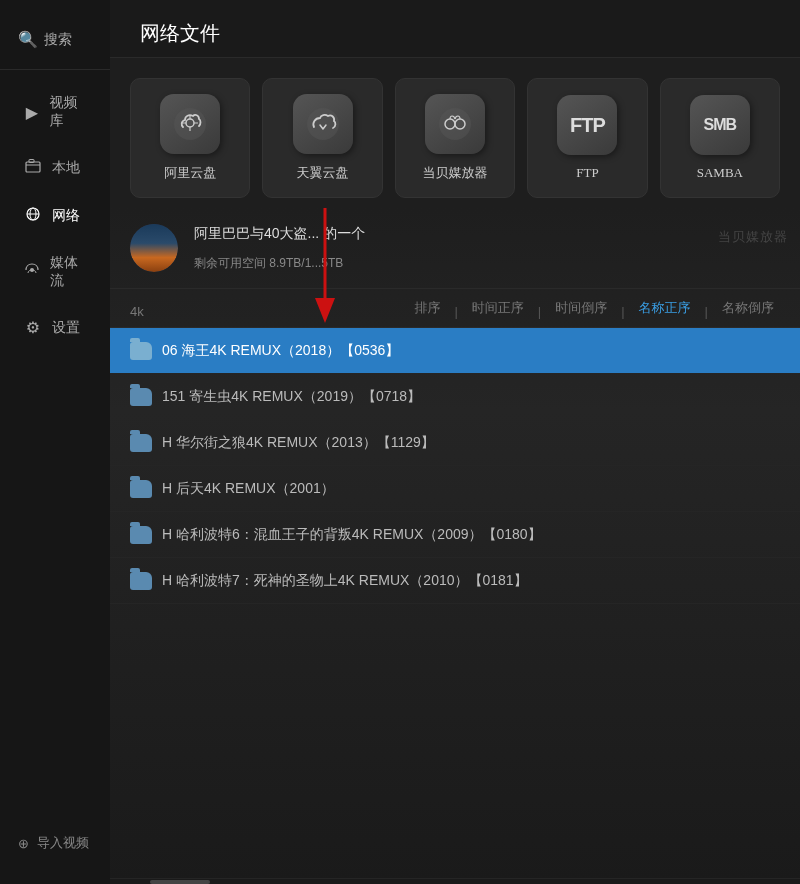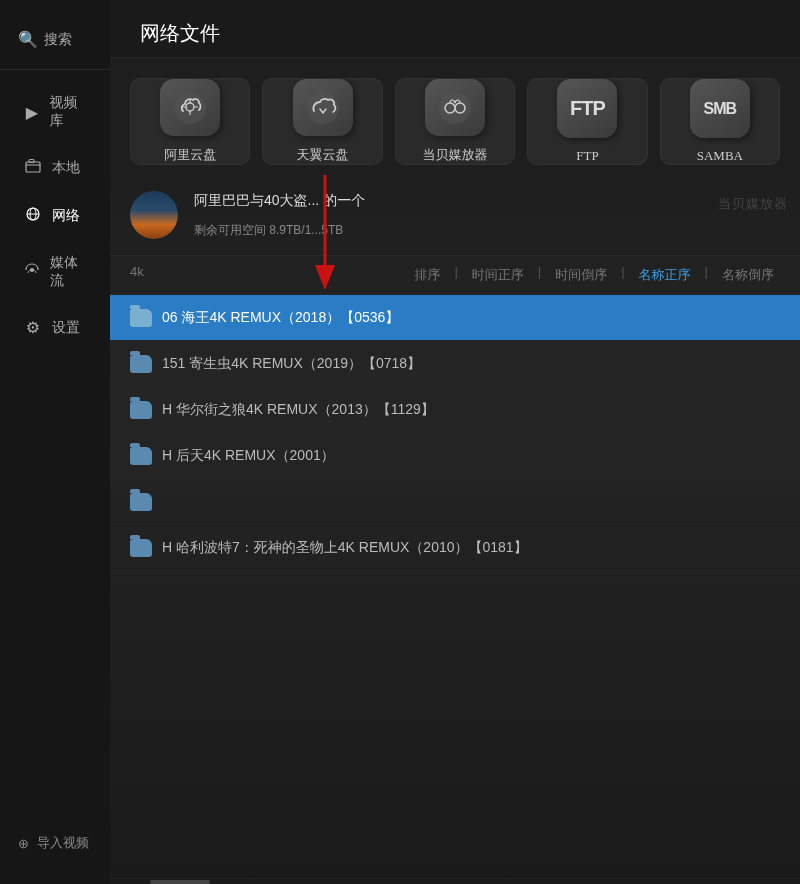--- a/index.html
+++ b/index.html
@@ -92,21 +92,21 @@
     .services-section {
       padding: 20px 20px 10px 20px;
       background: #1e1e1e;
     }
     .services-grid {
       display: flex;
       gap: 12px;
     }
     .service-card {
       width: 130px;
-      height: 87px;
+      height: 120px;
       background: #2a2a2a;
       border-radius: 10px;
       display: flex;
       flex-direction: column;
       align-items: center;
       justify-content: center;
       cursor: pointer;
       transition: background 0.2s;
       border: 1px solid #333;
     }
@@ -194,21 +194,21 @@
       z-index: 10;
     }
     .arrow-svg {
       width: 40px;
       height: 120px;
     }
 
     
     .sort-bar {
       display: flex;
-      align-items: flex-start;
+      align-items: flex-end;
       padding: 8px 20px;
       gap: 0;
       border-bottom: 1px solid #2a2a2a;
     }
     .sort-label {
       font-size: 13px;
       color: #777;
       margin-right: 8px;
     }
     .sort-divider-v {
@@ -459,20 +459,21 @@
       <div class="file-row">
         <div class="folder-icon"></div>
         <span class="file-name">H 华尔街之狼4K REMUX（2013）【1129】</span>
       </div>
       <div class="file-row">
         <div class="folder-icon"></div>
         <span class="file-name">H 后天4K REMUX（2001）</span>
       </div>
       <div class="file-row">
         <div class="folder-icon"></div>
+        <span class="file-name">H 哈利波特6：混血王子的背叛4K REMUX（2009）【0180】</span>
       </div>
       <div class="file-row">
         <div class="folder-icon"></div>
         <span class="file-name">H 哈利波特7：死神的圣物上4K REMUX（2010）【0181】</span>
       </div>
     </div>
 
     <div class="bottom-scroll">
       <div class="bottom-scroll-thumb"></div>
     </div>

